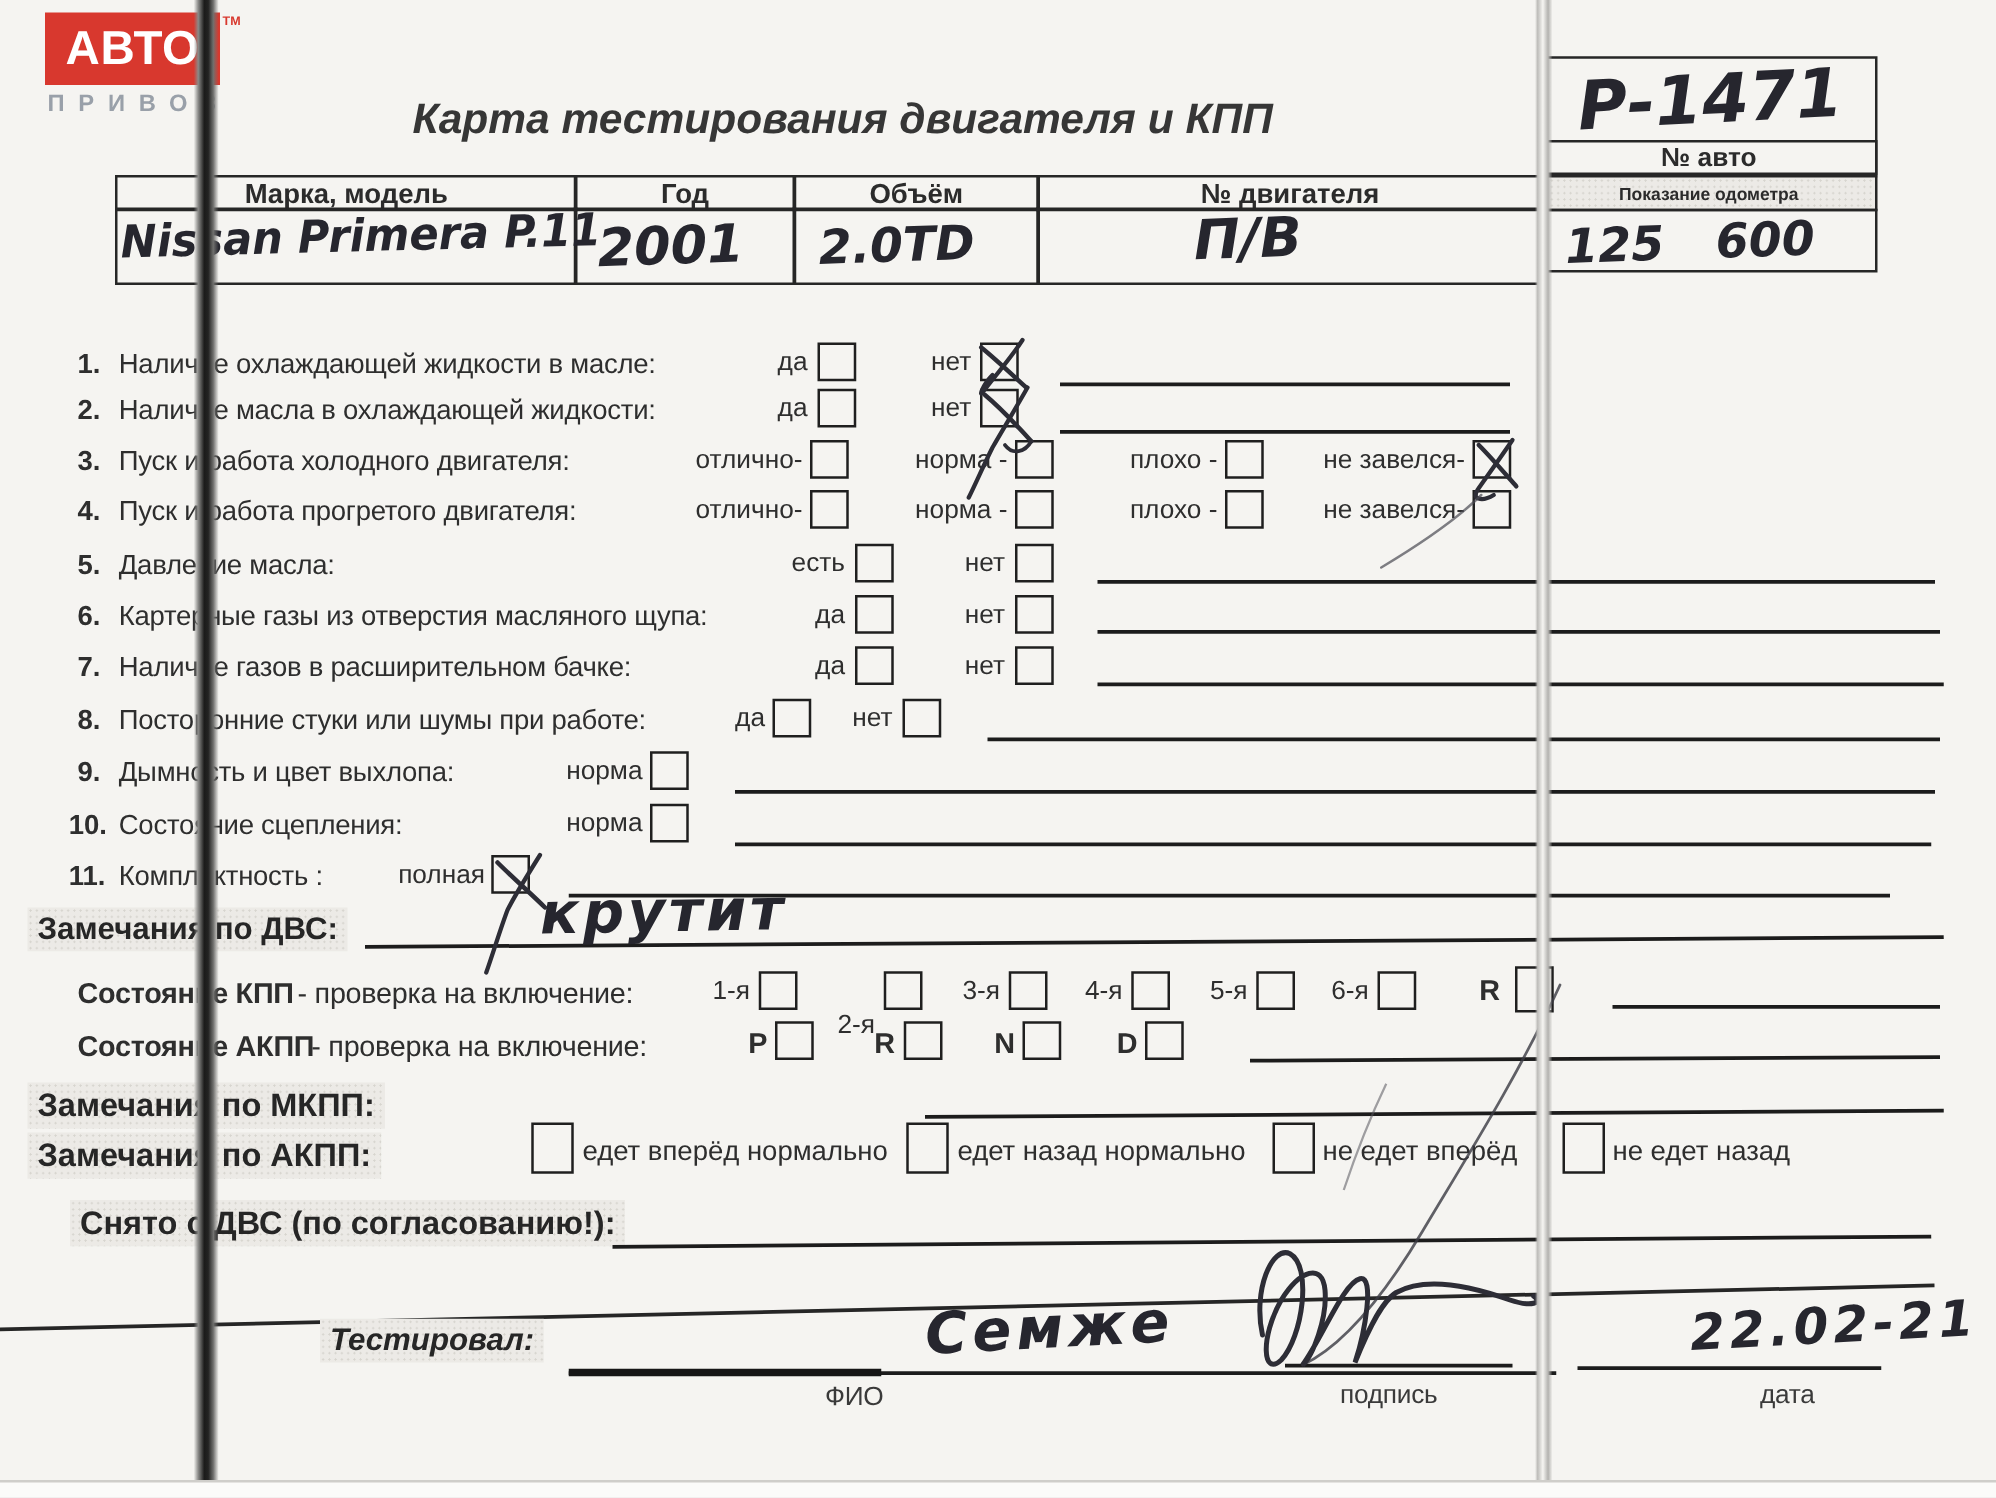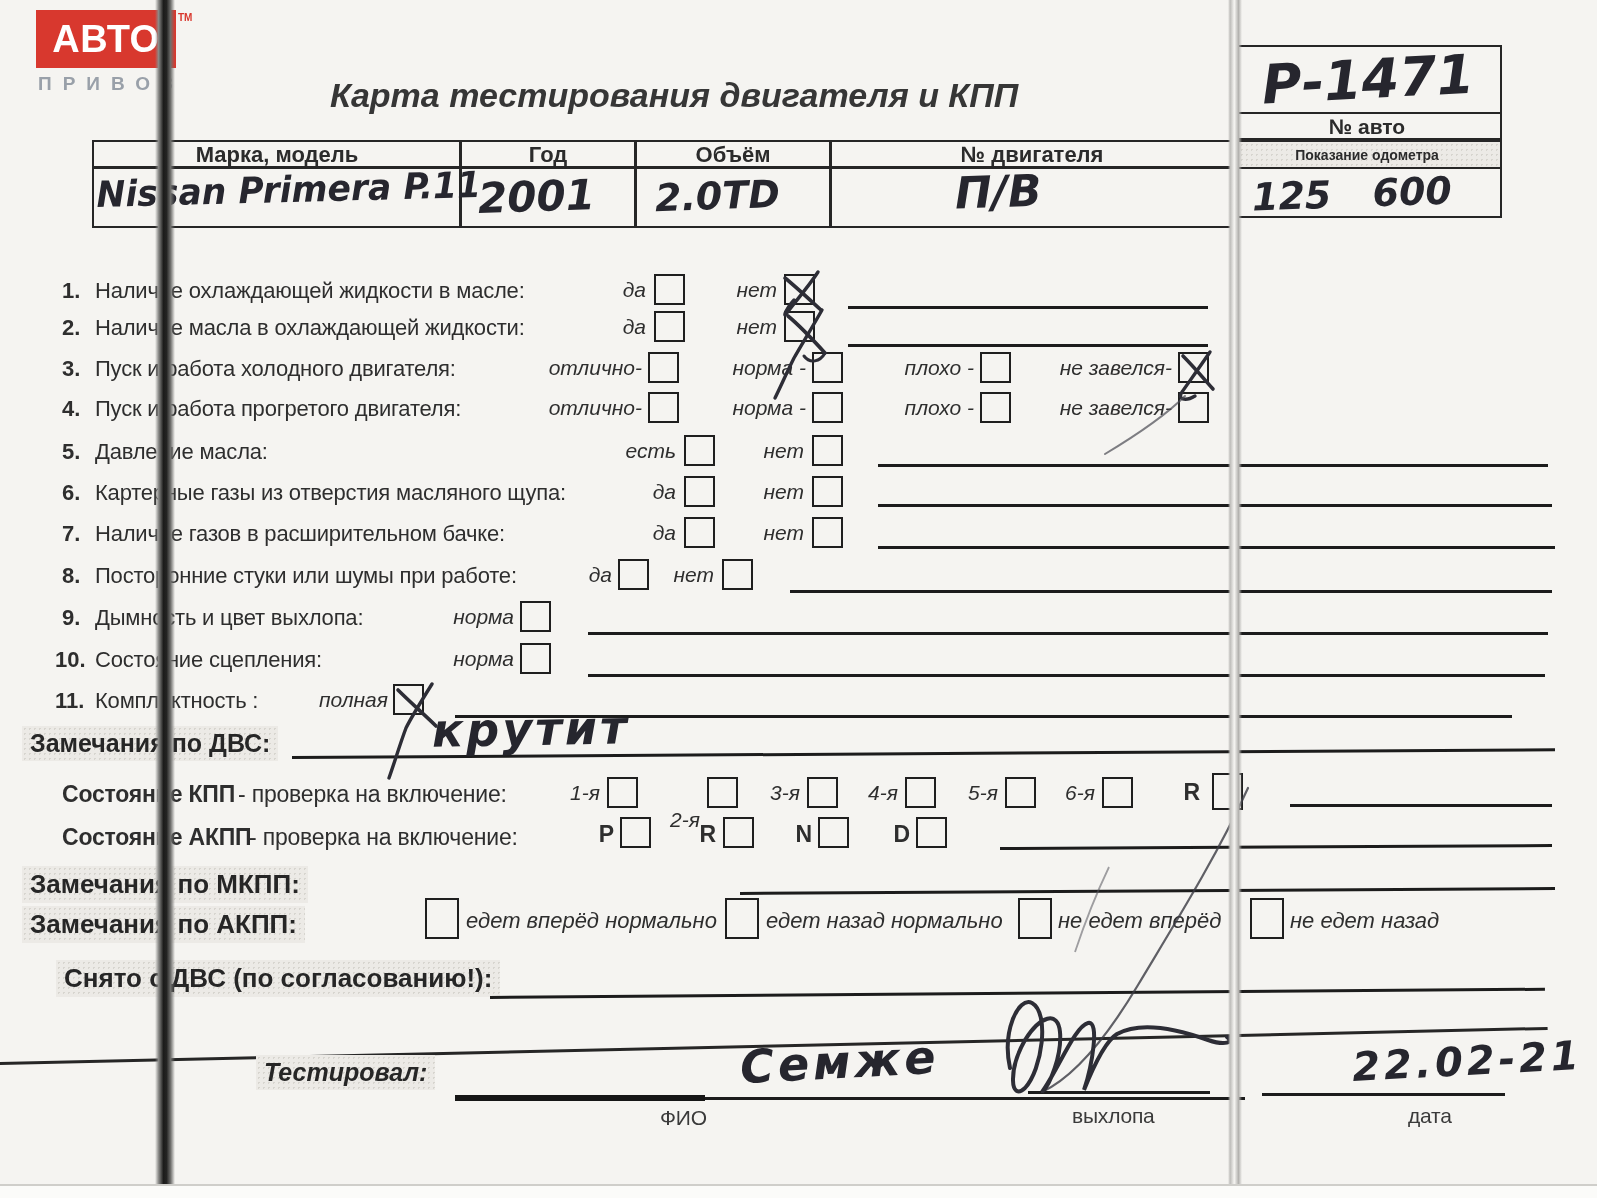--- a/index.html
+++ b/index.html
@@ -2,21 +2,21 @@
 <html><head>
 <meta charset="utf-8">
 <style>
   html,body{margin:0;padding:0;background:#e9e8e5;}
   #page{position:relative;width:1597px;height:1198px;background:#f5f4f1;overflow:hidden;
         font-family:"Liberation Sans",sans-serif;color:#2b2b2b;}
   .abs{position:absolute;}
   
   .t{position:absolute;font-size:22px;color:#2e2e2e;letter-spacing:-0.2px;white-space:nowrap;}
   .num{position:absolute;font-size:22px;font-weight:bold;color:#2e2e2e;}
-  .opt{position:absolute;font-style:italic;font-size:21px;color:#2e2e2e;text-align:right;white-space:nowrap;}
+  .opt{position:absolute;font-size:21px;color:#2e2e2e;text-align:right;white-space:nowrap;}
   .optu{font-style:normal;font-weight:bold;text-align:right;}
   .cb{position:absolute;width:31px;height:31px;border:2.5px solid #1f1f1f;background:transparent;box-sizing:border-box;}
   .line{position:absolute;height:2.5px;background:#1c1c1c;}
   .sec{position:absolute;font-weight:bold;font-size:25px;color:#262626;white-space:nowrap;padding:3px 8px;}
   .hl{background-color:#eceae6;background-image:radial-gradient(#d7d5cf 1px,transparent 1px);background-size:5px 5px;}
   
   .hand{position:absolute;font-family:"DejaVu Sans",sans-serif;font-style:italic;font-weight:600;
         color:#26262e;white-space:nowrap;transform:rotate(-2deg);}
   
   .cell{position:absolute;box-sizing:border-box;border:2.5px solid #262626;}
@@ -242,21 +242,21 @@
   <span class="line" style="left:490px;top:996px;width:1055px;transform:rotate(-0.45deg);transform-origin:left center;"></span>
 
   <span class="line" style="left:0;top:1062px;width:1548px;height:3px;transform:rotate(-1.3deg);transform-origin:left center;background:#262626;"></span>
 
   <div class="sec hl" style="left:256px;top:1055px;font-style:italic;">Тестировал:</div>
   <span class="line" style="left:455px;top:1097px;width:790px;"></span>
   <span class="line" style="left:455px;top:1095px;width:250px;height:6px;background:#161616;"></span>
   <div class="hand" style="left:740px;top:1035px;font-size:46px;letter-spacing:4px;transform:rotate(-3deg);">Семже</div>
   <div class="t" style="left:660px;top:1106px;font-size:21px;color:#3a3a3a;">ФИО</div>
   <span class="line" style="left:1028px;top:1091px;width:182px;"></span>
-  <div class="t" style="left:1072px;top:1104px;font-size:21px;color:#3a3a3a;">выхлопа</div>
+  <div class="t" style="left:1072px;top:1104px;font-size:21px;color:#3a3a3a;">подпись</div>
   <span class="line" style="left:1262px;top:1093px;width:243px;"></span>
   <div class="hand" style="left:1352px;top:1038px;font-size:40px;letter-spacing:4px;transform:rotate(-3deg);">22.02-21</div>
   <div class="t" style="left:1408px;top:1104px;font-size:21px;color:#3a3a3a;">дата</div>
 
   <svg style="left:776px;top:264px;" width="54" height="56" viewBox="0 0 54 56">
     <path d="M9,14 C19,22 34,36 45,46" stroke="#2d2d36" stroke-width="3.6" fill="none" stroke-linecap="round"></path>
     <path d="M42,8 C33,22 19,38 10,50 C7,54 10,44 18,36" stroke="#2d2d36" stroke-width="3.4" fill="none" stroke-linecap="round"></path>
   </svg>
   <svg style="left:770px;top:300px;" width="72" height="102" viewBox="0 0 72 102">
     <path d="M18,16 C30,26 45,42 55,53" stroke="#2d2d36" stroke-width="3.6" fill="none" stroke-linecap="round"></path>

